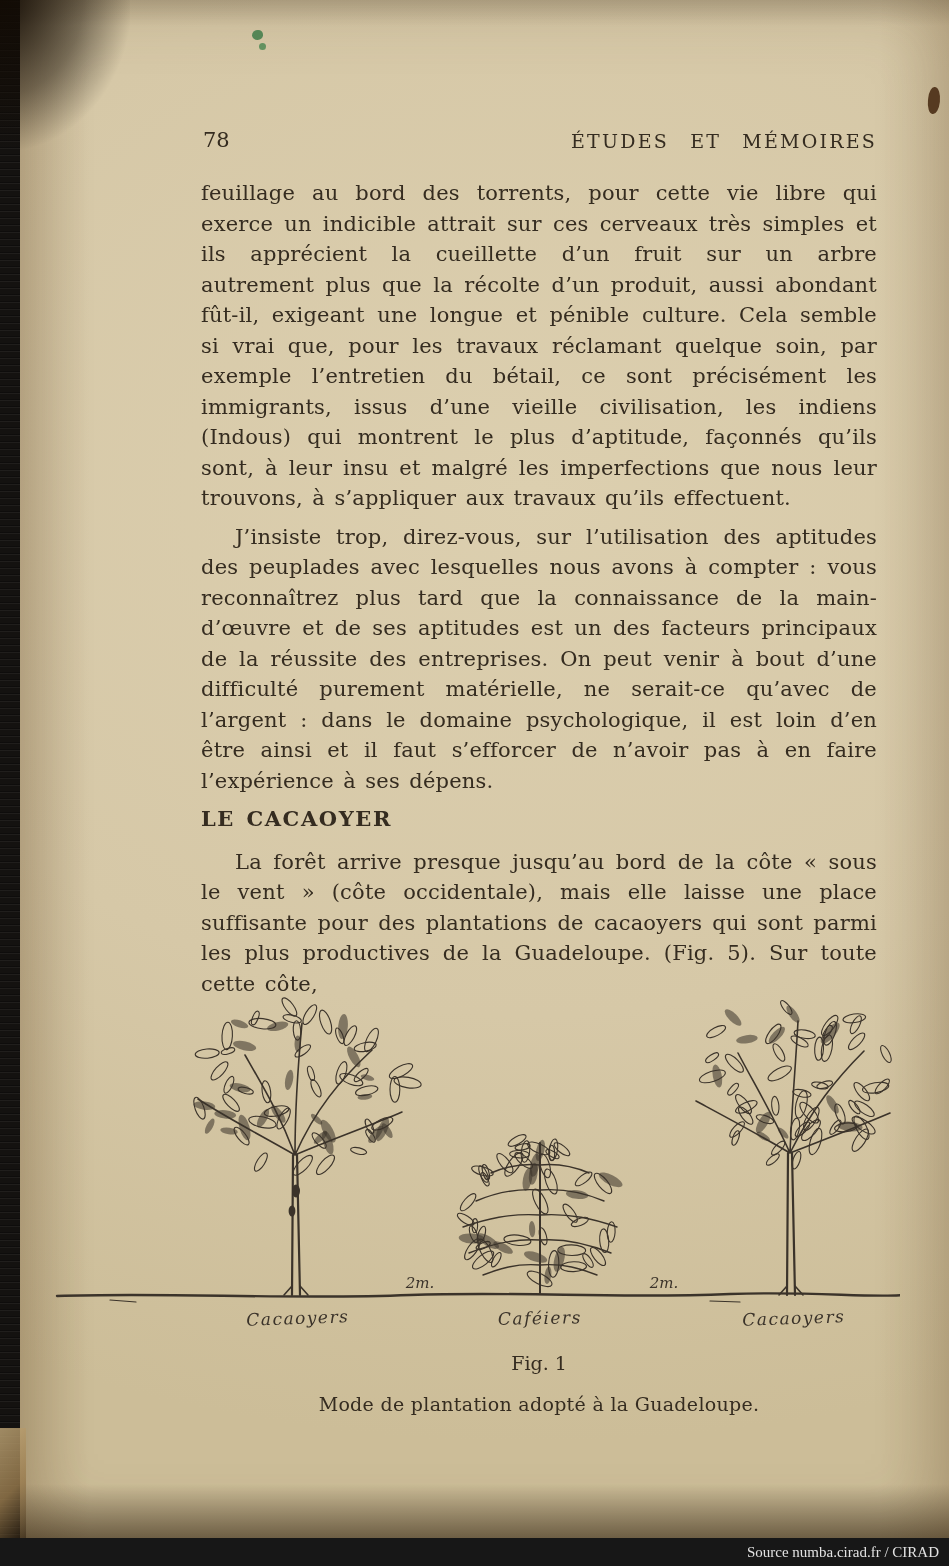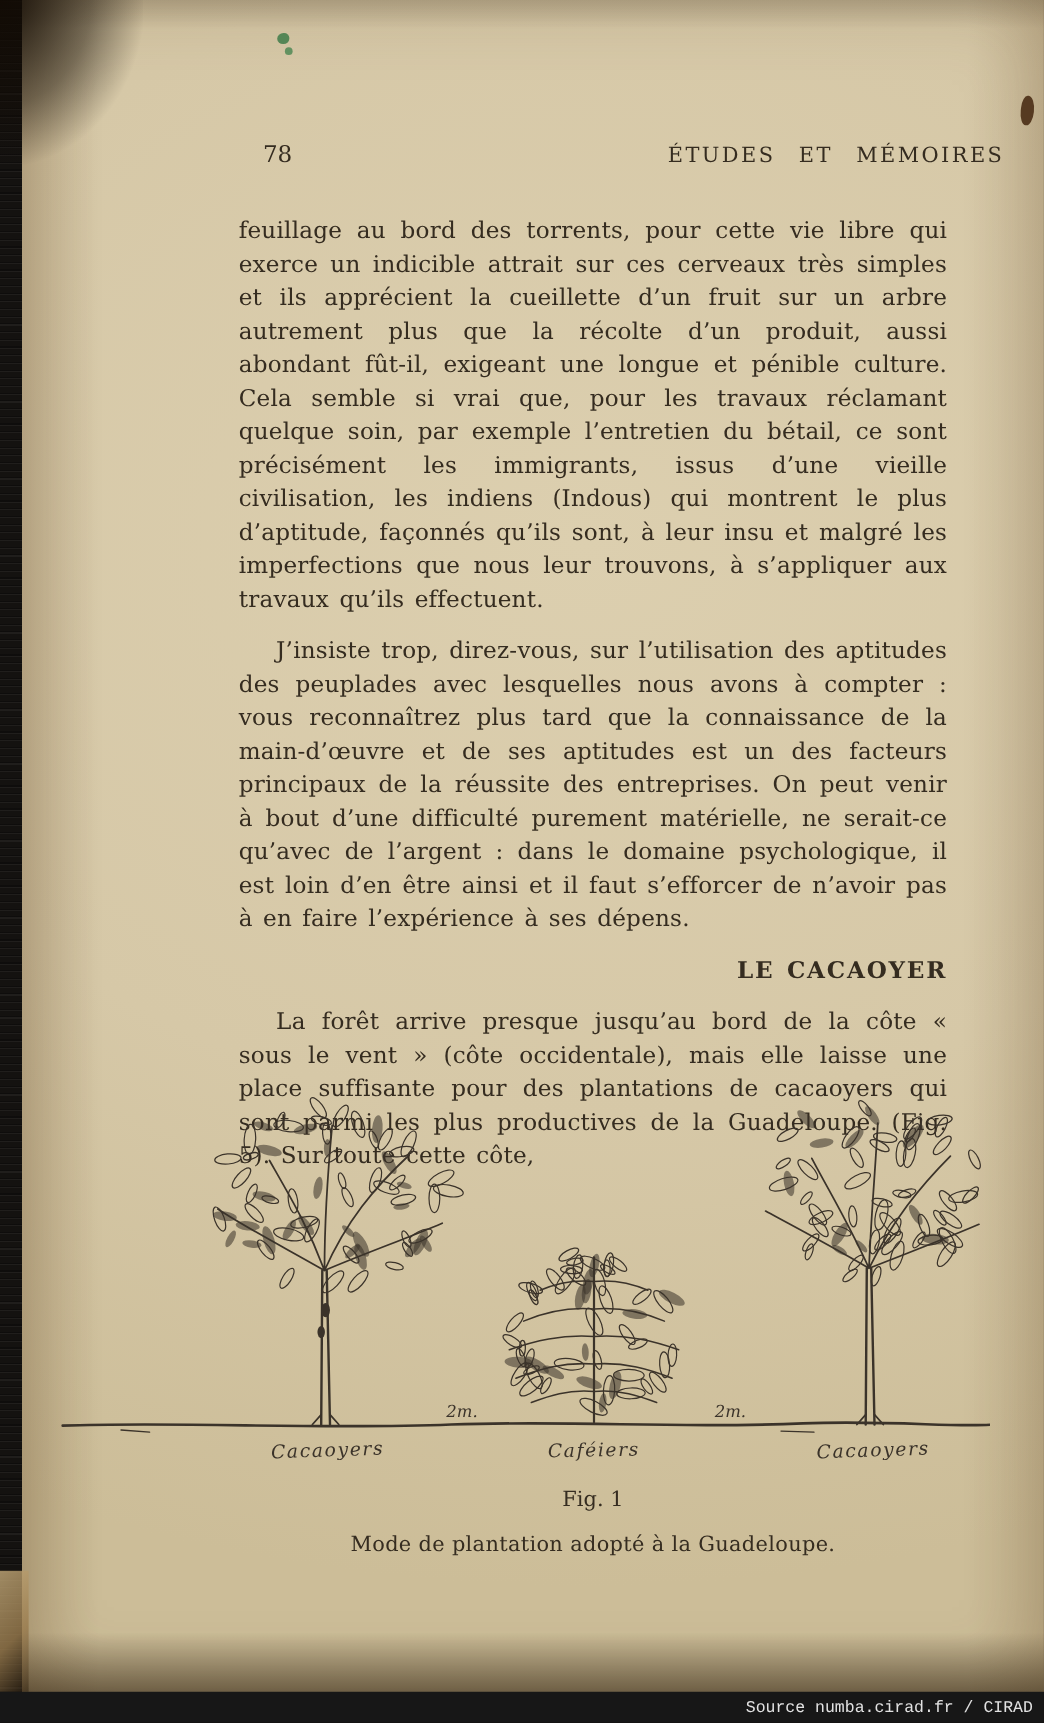--- a/index.html
+++ b/index.html
@@ -59,42 +59,42 @@
 
   
   .stamp-a { position:absolute; left:252px; top:30px; width:11px; height:10px;
     background:#3f7b49; border-radius:55% 45% 50% 50%; opacity:.85; }
   .stamp-b { position:absolute; left:259px; top:43px; width:7px; height:7px;
     background:#47854f; border-radius:50%; opacity:.8; }
   .stain-right { position:absolute; right:9px; top:87px; width:12px; height:27px;
     background:#49globalplaceholder; background:#4a2d15; border-radius:45% 55% 50% 50%;
     transform: rotate(6deg); opacity:.9; }
 
-  .header { position:absolute; left:201px; top:128px; width:676px; height:30px;margin-left:36px; }
+  .header { position:absolute; left:201px; top:128px; width:676px; height:30px; }
   .page-number {
     position:absolute; left:2px; top:0;
     font-size:21px; color: var(--ink, #352c20);
   }
   .running-title {
     position:absolute; left:0; right:0; top:2px; text-align:right;
     font-size:19px; letter-spacing:2.2px; word-spacing:13px;
     color: var(--ink, #352c20);
   }
 
   .body-text {
     position:absolute; left:201px; top:178px; width:676px;
     font-size:21px; line-height:30.5px; text-align:justify;
     color: var(--ink, #352c20);
     word-spacing:2.5px; letter-spacing:0.2px;
   }
-  .body-text p { margin:16px; }
+  .body-text p { margin:0; }
   .body-text p.indent { text-indent:34px; }
   .body-text p + p { margin-top:8px; }
   .section-heading {
-    margin-top:6px; text-align:right; font-weight:bold;
+    margin-top:6px; text-align:left; font-weight:bold;
     font-size:21px; letter-spacing:1.6px; text-indent:0;
   }
   .after-heading { margin-top:12px !important; }
 
   
   .figure-svg { position:absolute; left:50px; top:995px; width:850px; height:352px; }
   .stroke { stroke:#3b332a; fill:none; stroke-linecap:round; }
   .leaf   { stroke:#3b332a; stroke-width:1.1; fill:none; }
   .leaf.fill { fill:rgba(59,51,42,.55); stroke:none; }
   .fig-label {
@@ -109,21 +109,21 @@
     position:absolute; left:201px; top:1352px; width:676px; text-align:center;
     color: var(--ink, #352c20);
   }
   .caption .fig-no { font-size:19px; margin-bottom:19px; }
   .caption .fig-text { font-size:19px; letter-spacing:0.3px; }
 
   
   .footer-bar {
     position:absolute; left:0; right:0; bottom:0; height:28px;
     background: var(--footer_bar, #171717);
-    font-family:Liberation Mono, monospace;
+    font-family:Liberation Serif, serif;
     font-size:15px; color:#e2e2e2;
     display:flex; align-items:center; justify-content:flex-end;
     padding-right:10px; box-sizing:border-box;
   }
 </style>
 </head>
 <body>
 
 <div class="scan">
 

